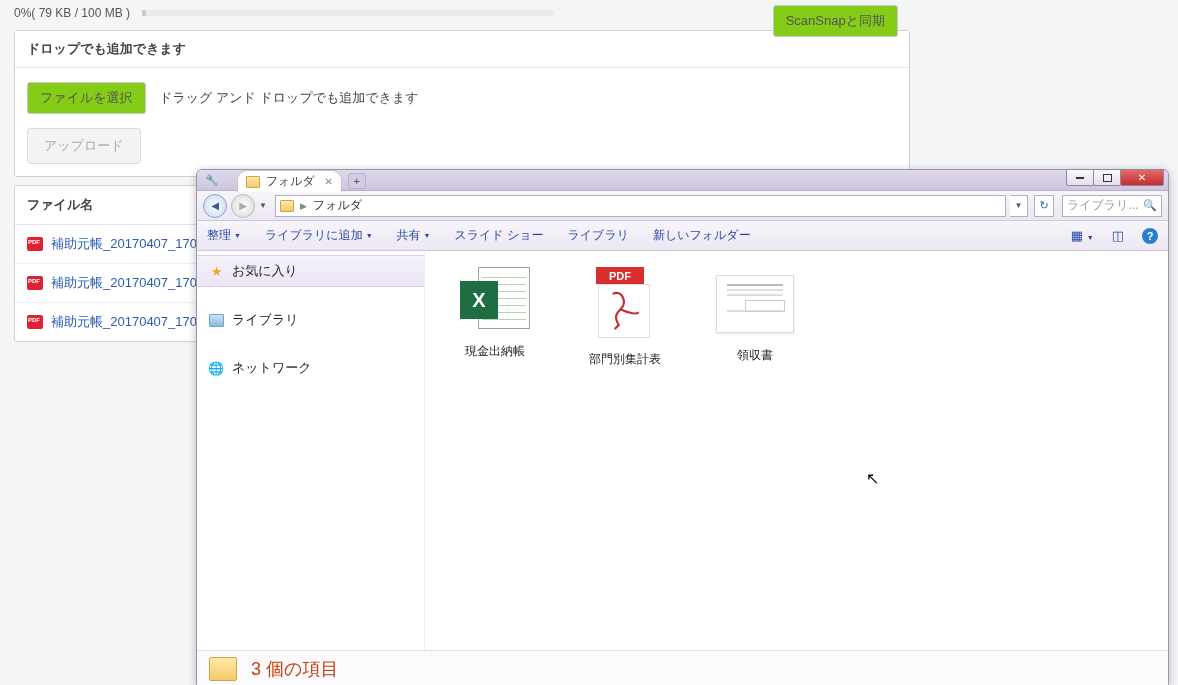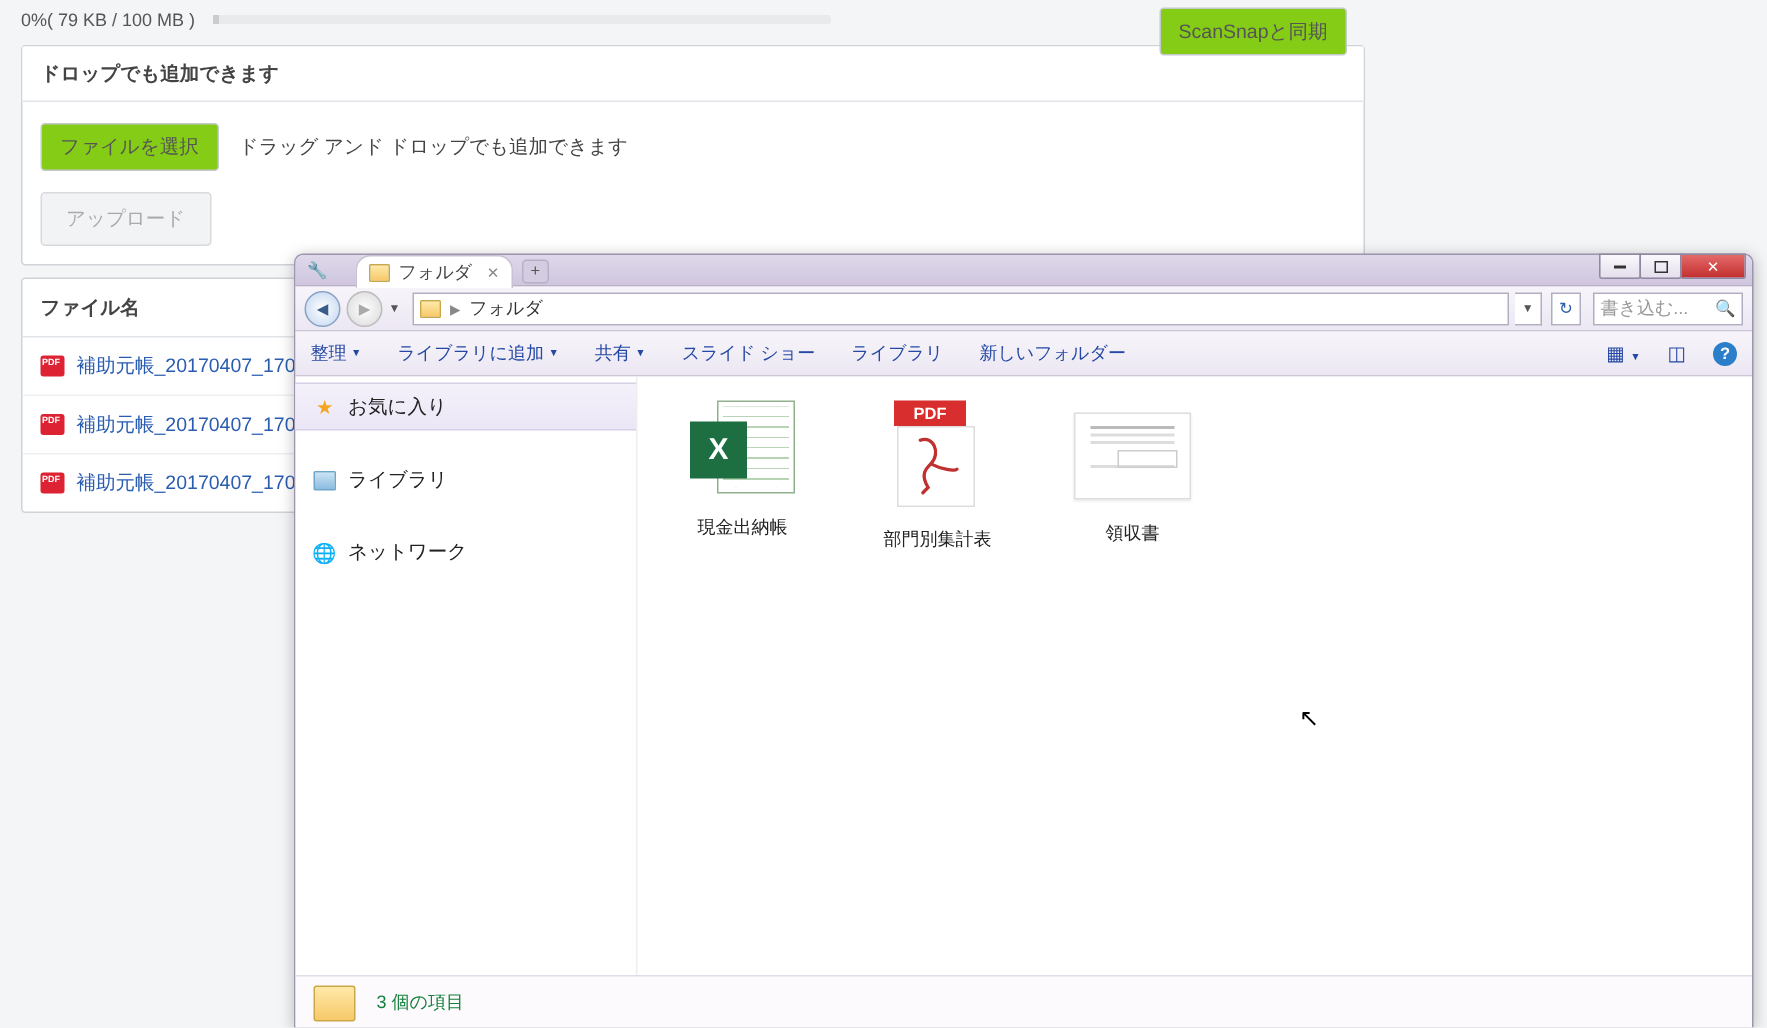--- a/index.html
+++ b/index.html
@@ -69,21 +69,21 @@
 .excel-ico .x{position:absolute;left:0;top:14px;width:38px;height:38px;background:#1d6f42;display:flex;align-items:center;justify-content:center;color:#fff;font-weight:bold;font-size:20px;font-family:Arial;}
 .pdf-tile{width:70px;height:78px;position:relative;margin:0 auto;}
 .pdf-tile .badge{position:absolute;left:6px;top:0;width:48px;height:17px;background:#d82e2e;color:#fff;font-weight:bold;font-size:11px;display:flex;align-items:center;justify-content:center;}
 .pdf-tile .body{position:absolute;left:8px;top:17px;width:52px;height:54px;background:#fff;border:1px solid #ddd;display:flex;align-items:center;justify-content:center;}
 .pdf-tile .body svg{width:36px;height:42px;}
 .doc-tile{width:78px;height:58px;background:#fff;border:1px solid #ddd;margin:8px auto 0;box-shadow:0 1px 2px rgba(0,0,0,.1);position:relative;padding:6px;}
 .doc-tile::before{content:"";position:absolute;left:10px;top:8px;right:10px;height:2px;background:#bbb;box-shadow:0 5px 0 #ddd,0 10px 0 #ddd,0 26px 0 #ddd;}
 .doc-tile::after{content:"";position:absolute;left:28px;top:24px;width:38px;height:10px;border:1px solid #ccc;}
 .ex-status{height:36px;border-top:1px solid #e0dce8;background:#fcfafd;display:flex;align-items:center;padding:0 12px;gap:14px;}
 .bigfolder{width:28px;height:24px;background:linear-gradient(#ffe9a8,#f7c96a);border:1px solid #caa84a;border-radius:2px;}
-.status-txt{color:#15803d;font-size:12px;}
+.status-txt{color:#c2410c;font-size:18px;}
 .cursor{position:absolute;left:866px;top:469px;font-size:16px;color:#000;pointer-events:none;}
 </style>
 </head>
 <body>
 
 <div class="topbar">
   <span class="usage">0%( 79 KB / 100 MB )</span>
   <div class="bar"></div>
 </div>
 <button class="btn sync">ScanSnapと同期</button>
@@ -134,21 +134,21 @@
     <div class="navbtn fwd">▶</div>
     <span class="navdrop">▼</span>
     <div class="addrbar">
       <span class="folder-ico2"></span>
       <span class="sep">▶</span>
       <span>フォルダ</span>
     </div>
     <div class="addr-end">▼</div>
     <div class="refresh">↻</div>
     <div class="searchbox">
-      <span>書き込む...</span>
+      <span>ライブラリ...</span>
       <span class="mag">🔍</span>
     </div>
   </div>
 
   <div class="ex-cmd">
     <span class="cmd">
         <span>整理</span>
         <span class="arr">▼</span>
       </span>
     <span class="cmd">

